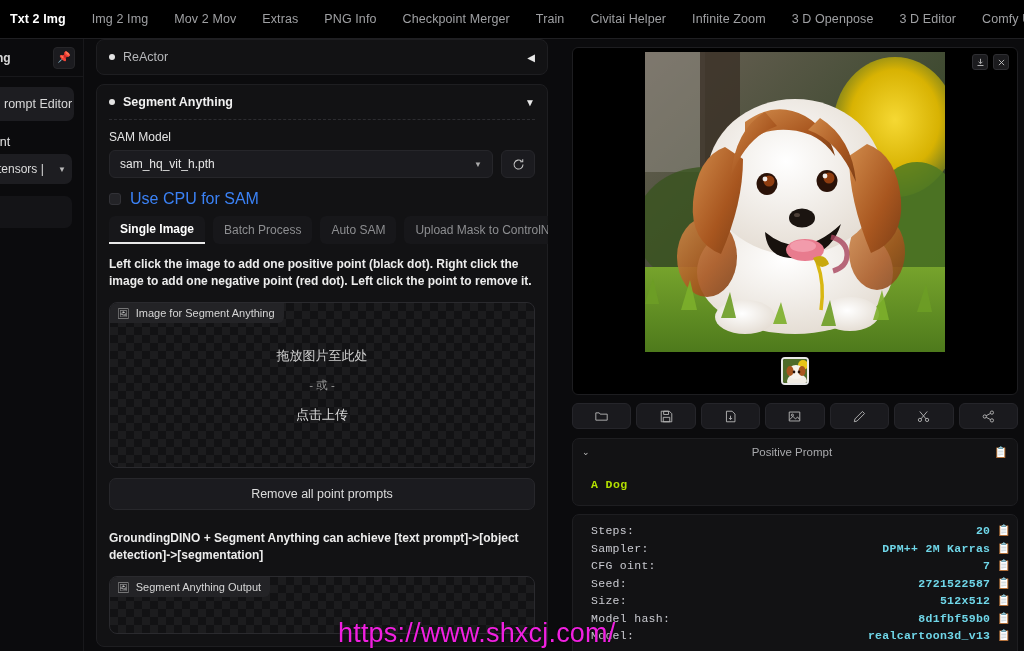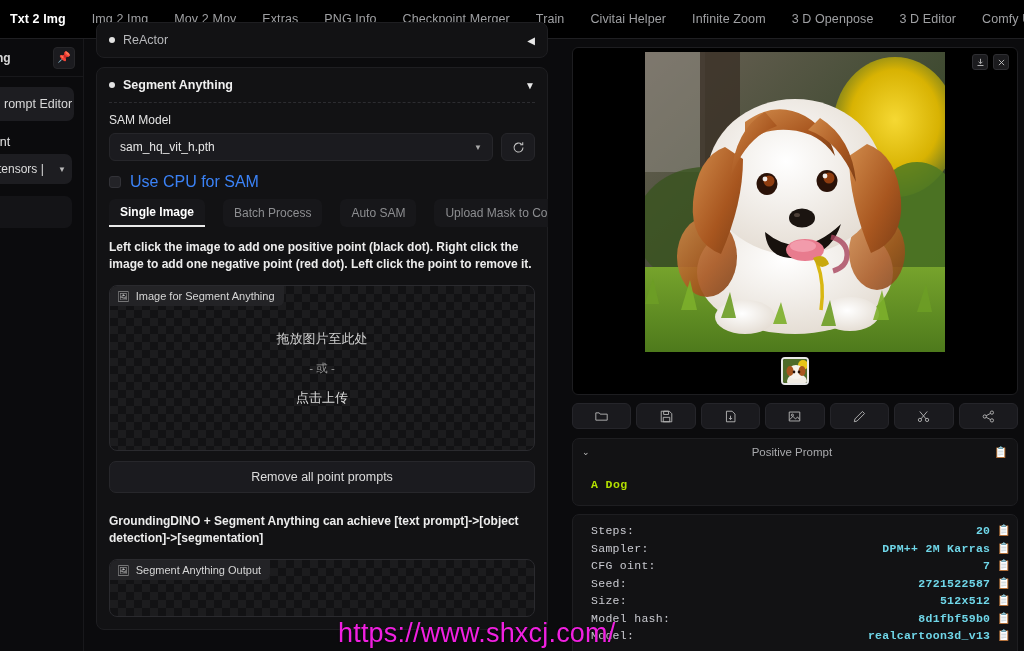--- a/index.html
+++ b/index.html
@@ -55,21 +55,21 @@
     padding: 0 6px 0 0; font-size: 12px; color: #dcdcdc; cursor: pointer;
   }
   .sb-select .cm { font-size: 8px; color: #b9b9b9; }
   .sb-blank {
     margin: 12px 6px 0 -12px; height: 32px; width: 84px;
     background: #141417; border-radius: 7px;
   }
 
   
   #middle {
-    position: absolute; top: 22px; left: 96px; width: 452px; height: 612px;
+    position: absolute; top: 39px; left: 96px; width: 452px; height: 612px;
     overflow: hidden;
   }
   .accordion {
     background: #121214; border: 1px solid #1e1e21; border-radius: 8px;
     margin-bottom: 9px;
   }
   .acc-head {
     height: 34px; display: flex; align-items: center; padding: 0 12px;
     cursor: pointer; justify-content: space-between;
   }
@@ -92,21 +92,21 @@
   .select .cm { font-size: 8px; color: #aaa; }
   .icon-btn {
     width: 34px; height: 28px; background: #1b1b1f; border: 1px solid #26262a;
     border-radius: 6px; display: flex; align-items: center; justify-content: center;
     cursor: pointer; color: #c3c3c3;
   }
   .check-row { display: flex; align-items: center; gap: 9px; margin: 12px 0 8px 0; cursor: pointer; }
   .cbox { width: 12px; height: 12px; border-radius: 3px; background: #232327; border: 1px solid #323237; }
   .check-label { font-size: 16px; color: #3b82f6; }
 
-  .tabstrip { display: flex; gap: 18px; margin: 4px 0 12px 0; }
+  .tabstrip { display: flex; gap: 8px; margin: 4px 0 12px 0; }
   .stab {
     height: 28px; padding: 0 11px; display: flex; align-items: center;
     font-size: 12px; color: #8d8e91; background: #17171a; border-radius: 6px;
     cursor: pointer; white-space: nowrap;
   }
   .stab.active {
     color: #ffffff; font-weight: bold; background: #17171a;
     border-bottom: 2px solid #e9e9e9; border-radius: 6px 6px 0 0;
   }
 

